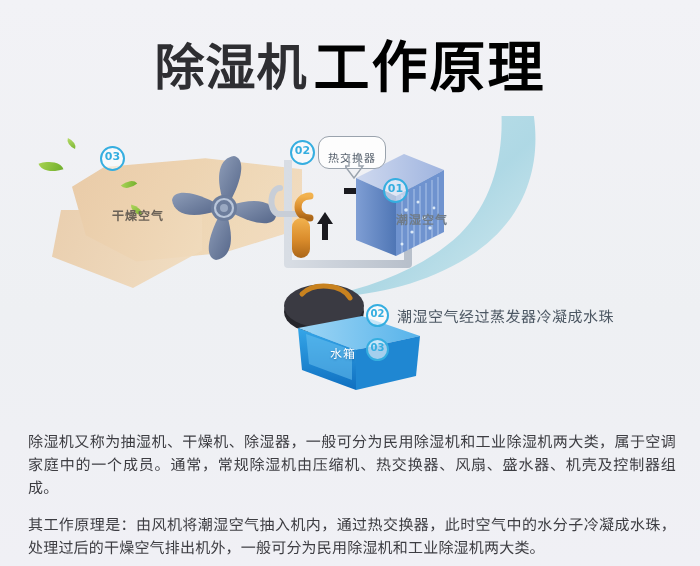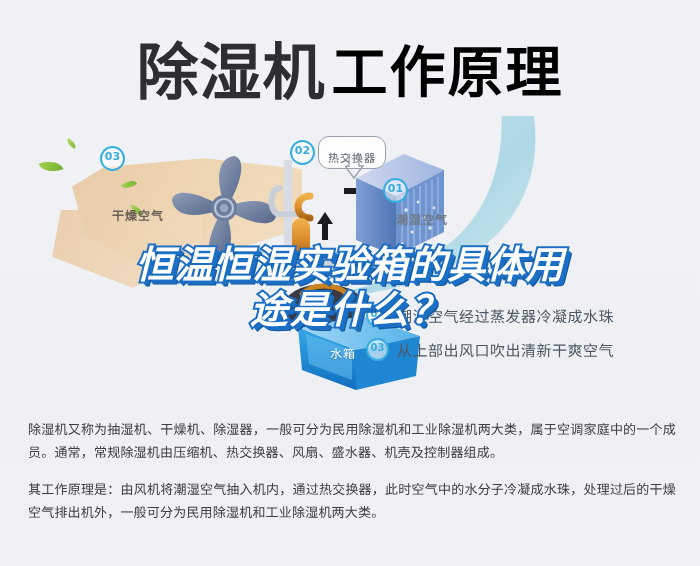--- a/index.html
+++ b/index.html
@@ -19,21 +19,21 @@
   }
 
   
   .title-wrap{
     position:absolute;left:0;top:22px;width:700px;
     text-align:center;
     white-space:nowrap;
   }
   .title-a{
     font-family:Liberation Mono, monospace;
-    font-size:62px;font-weight:700;color:#2e2e32;
+    font-size:50px;font-weight:700;color:#2e2e32;
     letter-spacing:1px;vertical-align:middle;
   }
   .title-b{
     font-family:Liberation Mono, monospace;
     font-size:56px;font-weight:700;color:#000000;
     letter-spacing:2px;vertical-align:middle;margin-left:6px;
   }
 
   
   .stage{
@@ -172,22 +172,22 @@
   .overlay .ol{display:block;}
   .overlay .ol2{letter-spacing:2px;}
 
   
   .body-copy{
     position:absolute;left:28px;top:418px;width:648px;
     font-family:"DejaVu Sans","Liberation Sans",sans-serif;
     color:#3d3d42;
   }
   .para{
-    font-size:13px;line-height:23px;letter-spacing:.2px;
-    margin:0 0 14px 0;text-align:justify;
+    font-size:15px;line-height:23px;letter-spacing:.2px;
+    margin:13px 0 14px 0;text-align:justify;
   }
   .para:last-child{margin-bottom:0;}
 </style>
 </head>
 <body>
 
 <div class="page">
 
   <div class="title-wrap">
     <span class="title-a">除湿机</span><span class="title-b">工作原理</span>
@@ -367,27 +367,22 @@
     <div class="diaglabel wet">潮湿空气</div>
   </div>
 
   <div class="legend">
     <div class="legend-row">
       <span class="legend-badge">02</span>
       <span class="legend-text">潮湿空气经过蒸发器冷凝成水珠</span>
     </div>
     <div class="legend-row">
       <span class="legend-badge">03</span>
-      <span class="legend-text">从上部出风口吹出清新干爽空气</span>
     </div>
   </div>
 
-  <div class="overlay">
-    <span class="ol">恒温恒湿实验箱的具体用</span>
-    <span class="ol ol2">途是什么？</span>
-  </div>
 
   <div class="body-copy">
     <p class="para">除湿机又称为抽湿机、干燥机、除湿器，一般可分为民用除湿机和工业除湿机两大类，属于空调家庭中的一个成员。通常，常规除湿机由压缩机、热交换器、风扇、盛水器、机壳及控制器组成。</p>
     <p class="para">其工作原理是：由风机将潮湿空气抽入机内，通过热交换器，此时空气中的水分子冷凝成水珠，处理过后的干燥空气排出机外，一般可分为民用除湿机和工业除湿机两大类。</p>
   </div>
 
 </div>
 
 </body></html>

